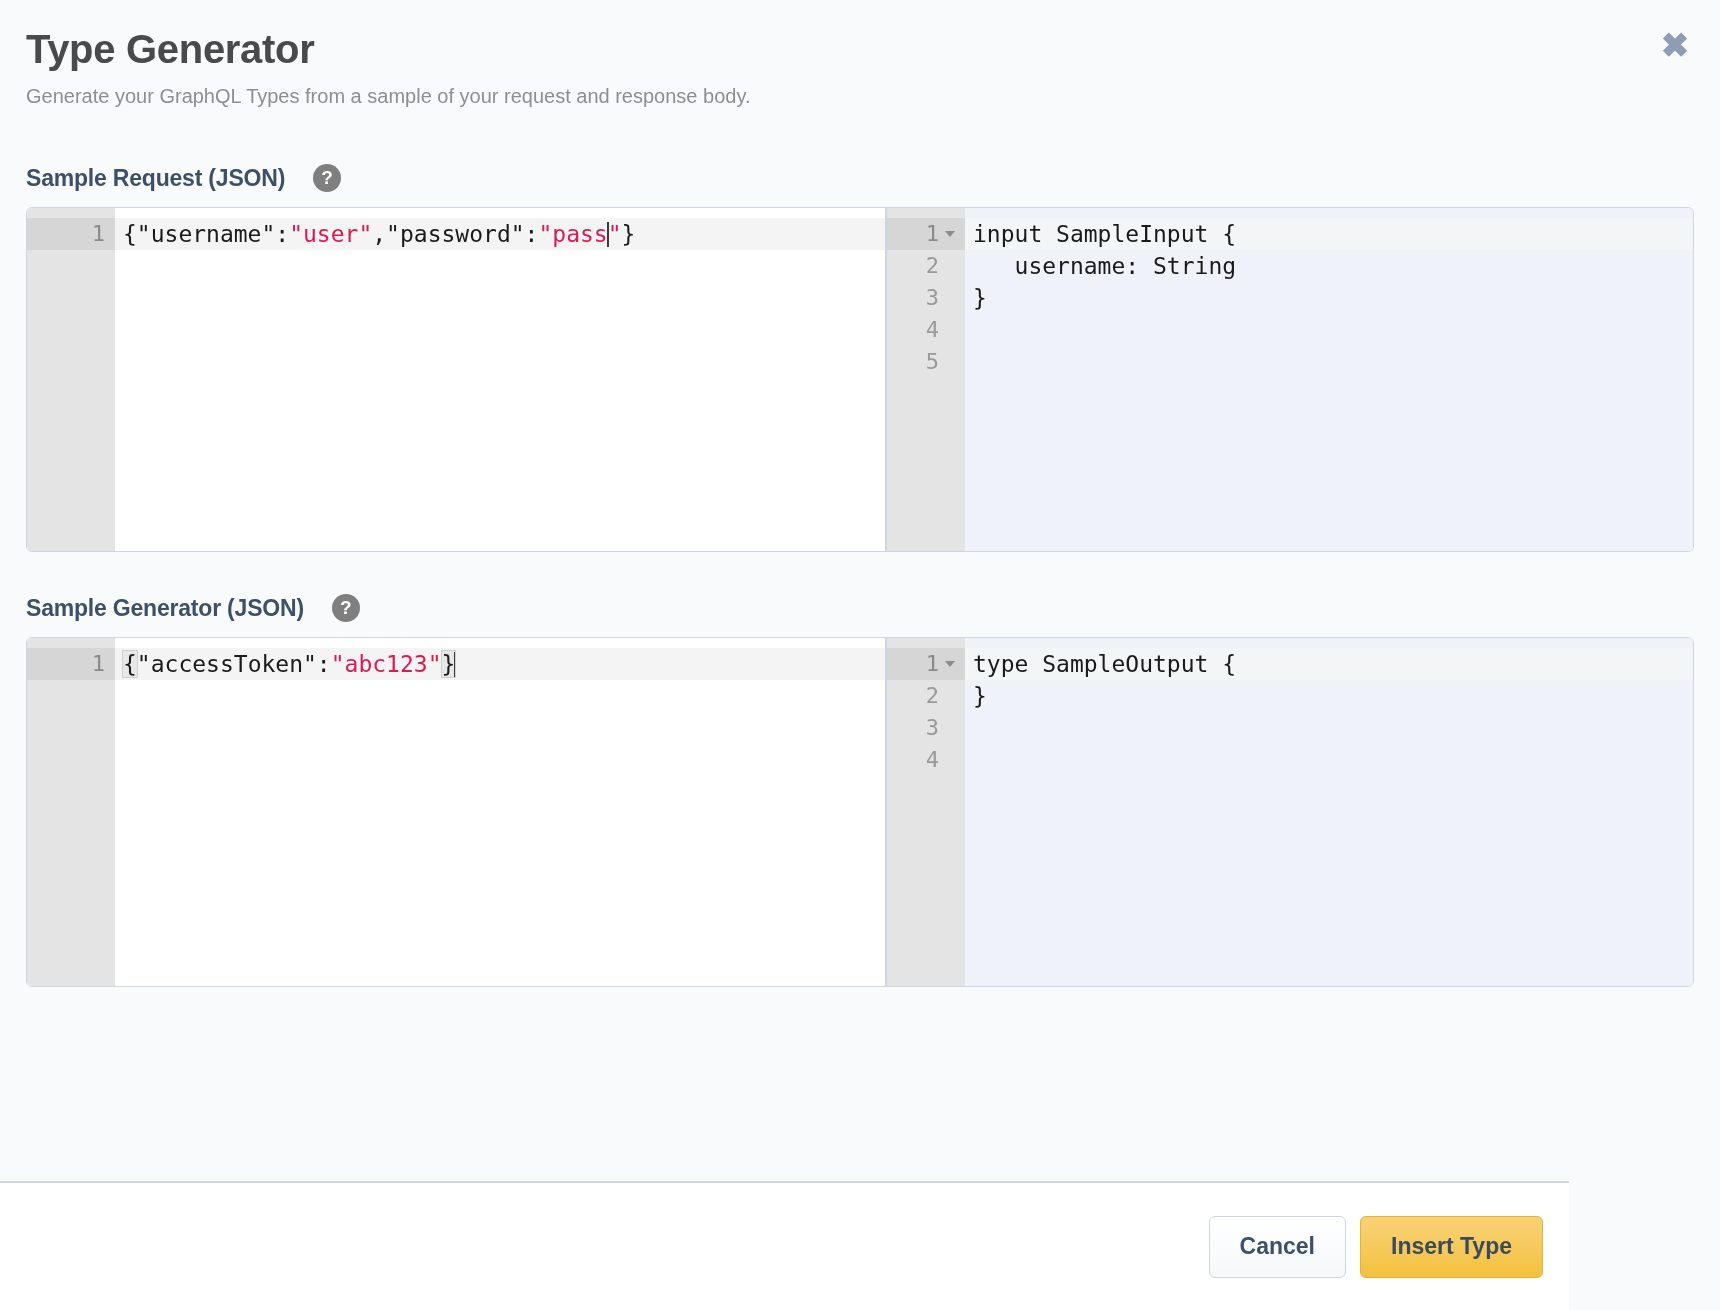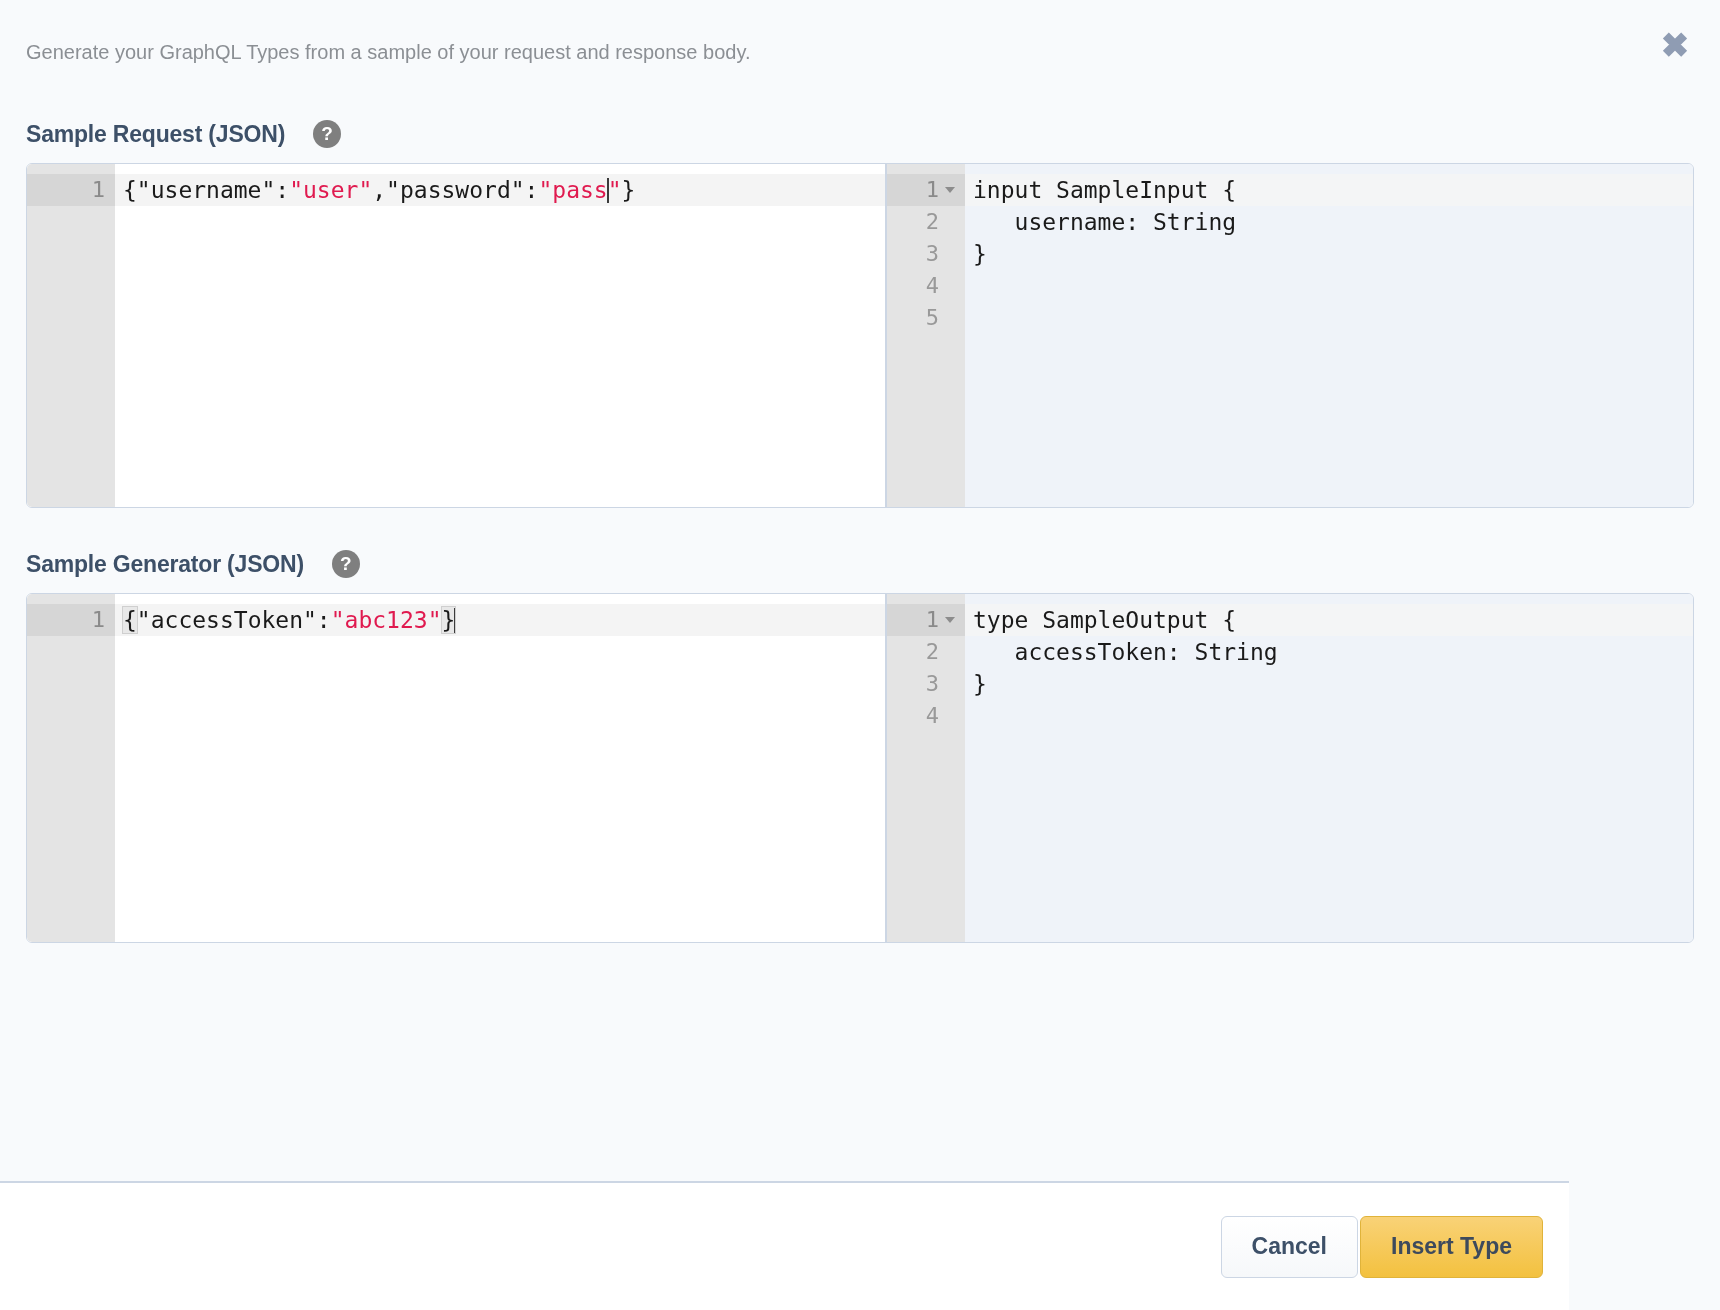--- a/index.html
+++ b/index.html
@@ -197,21 +197,21 @@
     left: 0;
     bottom: 0;
     width: 1569px;
     height: 129px;
     background: #ffffff;
     border-top: 2px solid #ccd6e4;
     display: flex;
     align-items: center;
     justify-content: flex-end;
     padding-right: 26px;
-    gap: 2px;
+    gap: 14px;
   }
   .btn {
     font-family: "Liberation Sans", sans-serif;
     font-size: 23px;
     font-weight: bold;
     border-radius: 6px;
     cursor: pointer;
     padding: 0 30px;
     height: 62px;
     display: flex;
@@ -229,20 +229,21 @@
     color: #3d4a5c;
   }
 </style>
 </head>
 <body>
 
 <div class="modal-body">
 
   <button class="close-btn">✖</button>
 
+  <h1 class="dialog-title">Type Generator</h1>
   <div class="dialog-subtitle">Generate your GraphQL Types from a sample of your request and response body.</div>
 
   <div class="section">
     <div class="section-label-row">
       <span class="section-label">Sample Request (JSON)</span>
       <span class="help-icon">?</span>
     </div>
 
     <div class="editor-pair">
 
@@ -293,21 +294,20 @@
 
       <div class="editor-pane output-pane">
         <div class="gutter">
           <div class="gutter-line active"><span>1</span><span class="fold"></span></div>
           <div class="gutter-line"><span>2</span><span class="fold hidden"></span></div>
           <div class="gutter-line"><span>3</span><span class="fold hidden"></span></div>
           <div class="gutter-line"><span>4</span><span class="fold hidden"></span></div>
         </div>
         <div class="code-area">
           <div class="code-line active-output">type SampleOutput {</div>
-          <div class="code-line">   accessToken: String</div>
           <div class="code-line">}</div>
           <div class="code-line"></div>
         </div>
       </div>
 
     </div>
   </div>
 
 </div>
 

